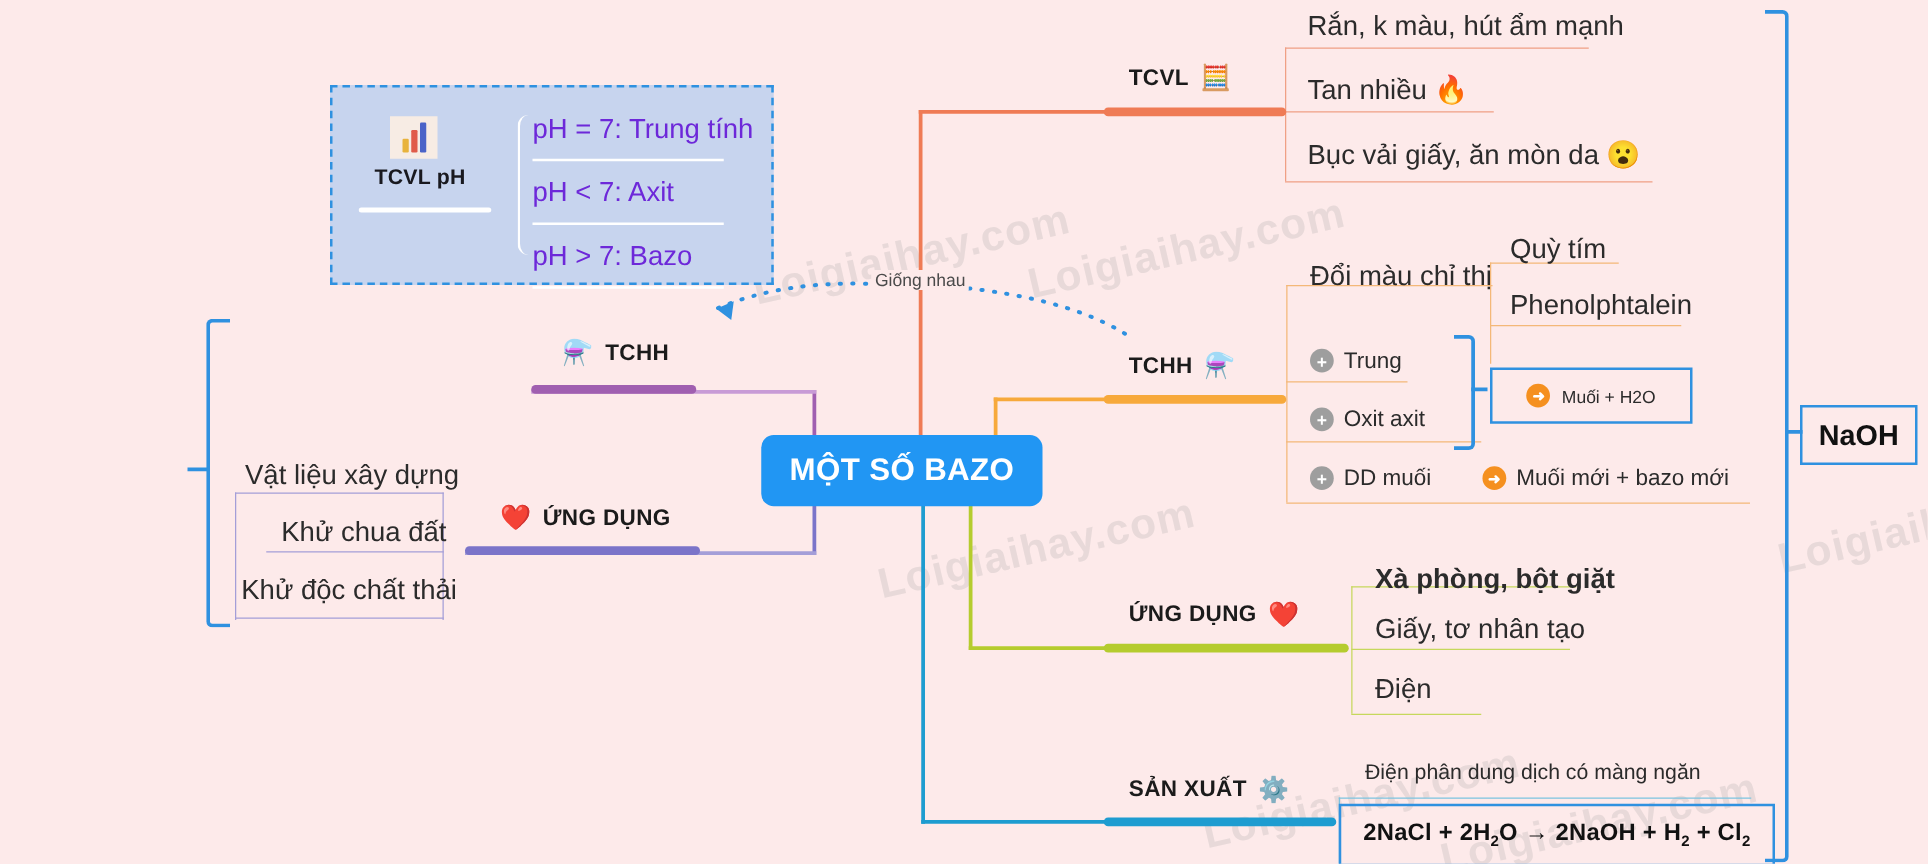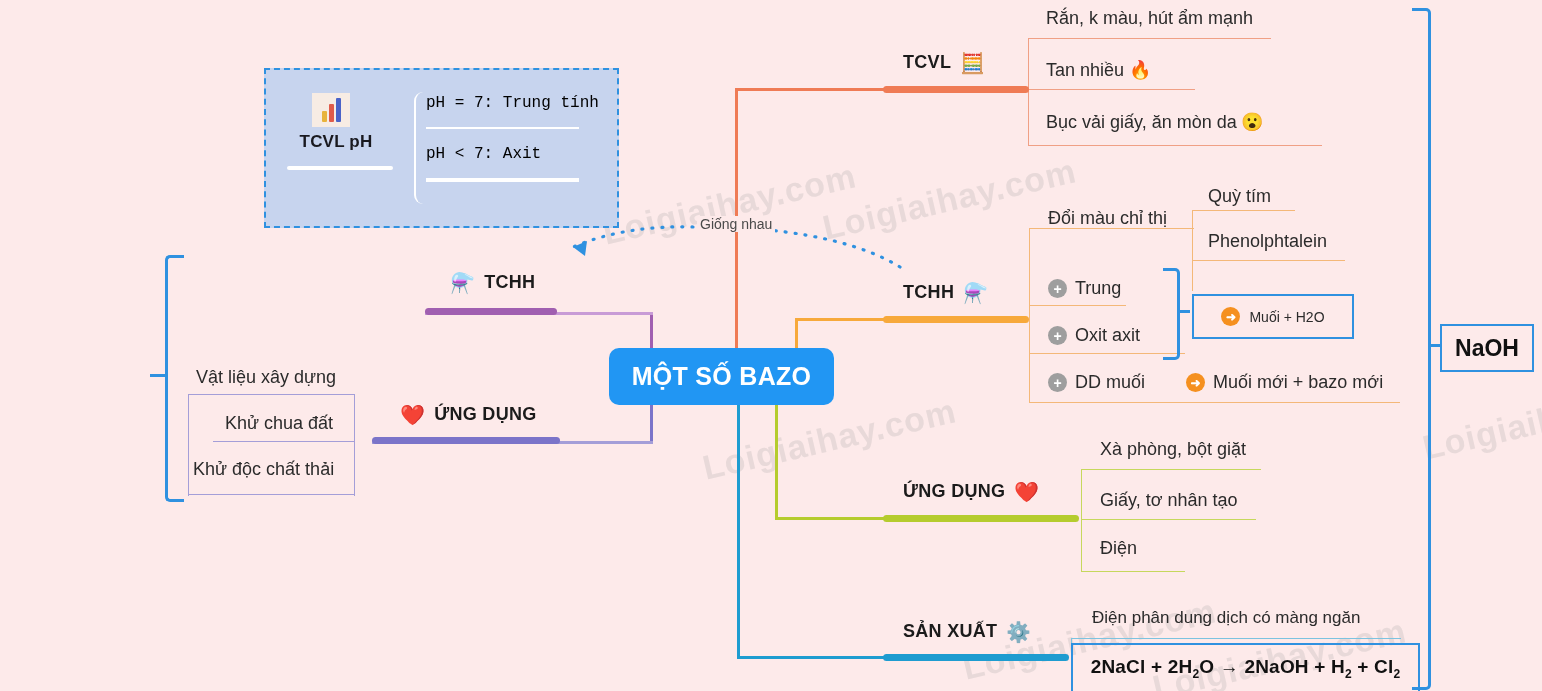--- a/index.html
+++ b/index.html
@@ -43,21 +43,21 @@
   
   .btitle{
     position:absolute;font-weight:700;font-size:18px;color:#1b1b1b;
     letter-spacing:.3px;white-space:nowrap;z-index:15;
     display:flex;align-items:center;gap:9px;
   }
   .btitle .ic{font-size:20px;line-height:1;}
 
   
   .sub{
-    position:absolute;font-size:18px;color:#2b2b2b;white-space:nowrap;z-index:15;
+    position:absolute;font-size:22px;color:#2b2b2b;white-space:nowrap;z-index:15;
   }
   .sub.small{font-size:17px;}
 
   
   .rule{position:absolute;height:1px;z-index:8;}
   .vrule{position:absolute;width:1px;z-index:8;}
 
   
   .boxnode{
     position:absolute;border:2px solid #2f91e0;background:transparent;
@@ -77,21 +77,21 @@
     background:#f7ece4;display:flex;align-items:flex-end;justify-content:center;
     gap:2px;padding-bottom:5px;box-sizing:border-box;
   }
   .ph-icon i{display:block;width:5px;border-radius:1px;}
   .ph-title{
     position:absolute;left:0;top:62px;width:140px;text-align:center;
     font-weight:700;font-size:17px;color:#19191f;letter-spacing:.2px;
   }
   .ph-ul{position:absolute;left:21px;top:96px;width:106px;height:4px;background:#fff;border-radius:2px;}
   .ph-rows{position:absolute;left:160px;top:8px;width:182px;}
-  .ph-row{height:49px;display:flex;align-items:center;font-size:16px;color:#000000;font-family:Liberation Mono, monospace;}
+  .ph-row{height:49px;display:flex;align-items:center;font-size:22px;color:#6d28d9;}
   .ph-sep{height:2px;background:#fff;width:153px;}
   .ph-brace{
     position:absolute;left:148px;top:22px;width:11px;height:112px;
     border-left:2px solid #fff;border-top-left-radius:9px;border-bottom-left-radius:9px;
   }
 
   
   .chip{
     display:inline-flex;align-items:center;justify-content:center;
     width:19px;height:19px;border-radius:50%;color:#fff;
@@ -225,21 +225,21 @@
     <span class="chip plus">+</span>
     <span>DD muối</span>
   </div>
   <div class="rowitem" style="left:1186px;top:372px;">
     <span class="chip arrow">➜</span>
     <span>Muối mới + bazo mới</span>
   </div>
   <div class="rule" style="left:1029px;top:402px;width:371px;background:#f4b878;"></div>
 
   <div class="vrule" style="left:1081px;top:469px;height:102px;background:#c6d85c;"></div>
-  <div class="sub" style="left:1100px;top:439px;">Xà phòng, bột giặt</div>
+  <div class="sub" style="left:1100px;top:450px;font-weight:bold;">Xà phòng, bột giặt</div>
   <div class="rule" style="left:1081px;top:469px;width:180px;background:#c6d85c;"></div>
   <div class="sub" style="left:1100px;top:490px;">Giấy, tơ nhân tạo</div>
   <div class="rule" style="left:1081px;top:519px;width:175px;background:#c6d85c;"></div>
   <div class="sub" style="left:1100px;top:538px;">Điện</div>
   <div class="rule" style="left:1081px;top:571px;width:104px;background:#c6d85c;"></div>
 
   <div class="vrule" style="left:1071px;top:638px;height:53px;background:#7cc3e0;"></div>
   <div class="sub small" style="left:1092px;top:608px;">Điện phân dung dịch có màng ngăn</div>
   <div class="rule" style="left:1071px;top:638px;width:330px;background:#7cc3e0;"></div>
 
@@ -277,20 +277,21 @@
       </div>
       <div class="ph-title">TCVL pH</div>
       <div class="ph-ul"></div>
     </div>
     <div class="ph-brace"></div>
     <div class="ph-rows">
       <div class="ph-row">pH = 7: Trung tính</div>
       <div class="ph-sep"></div>
       <div class="ph-row">pH &lt; 7: Axit</div>
       <div class="ph-sep"></div>
+      <div class="ph-row">pH &gt; 7: Bazo</div>
       <div class="ph-sep"></div>
     </div>
   </div>
 
   <svg class="abs" style="left:545px;top:205px;width:360px;height:70px;overflow:visible;">
     <path d="M 355 62 Q 300 28 185 22" fill="none" stroke="#2f91e0" stroke-width="3.2" stroke-linecap="round" stroke-dasharray="1 9"></path>
     <path d="M 148 22 Q 80 20 28 42" fill="none" stroke="#2f91e0" stroke-width="3.2" stroke-linecap="round" stroke-dasharray="1 9"></path>
     <polygon points="28,42 42,36 40,51" fill="#2f91e0"></polygon>
   </svg>
   <div class="abs" style="left:697px;top:216px;font-size:14px;color:#4a4a4a;background:#fdeaea;padding:0 3px;z-index:14;">Giống nhau</div>

